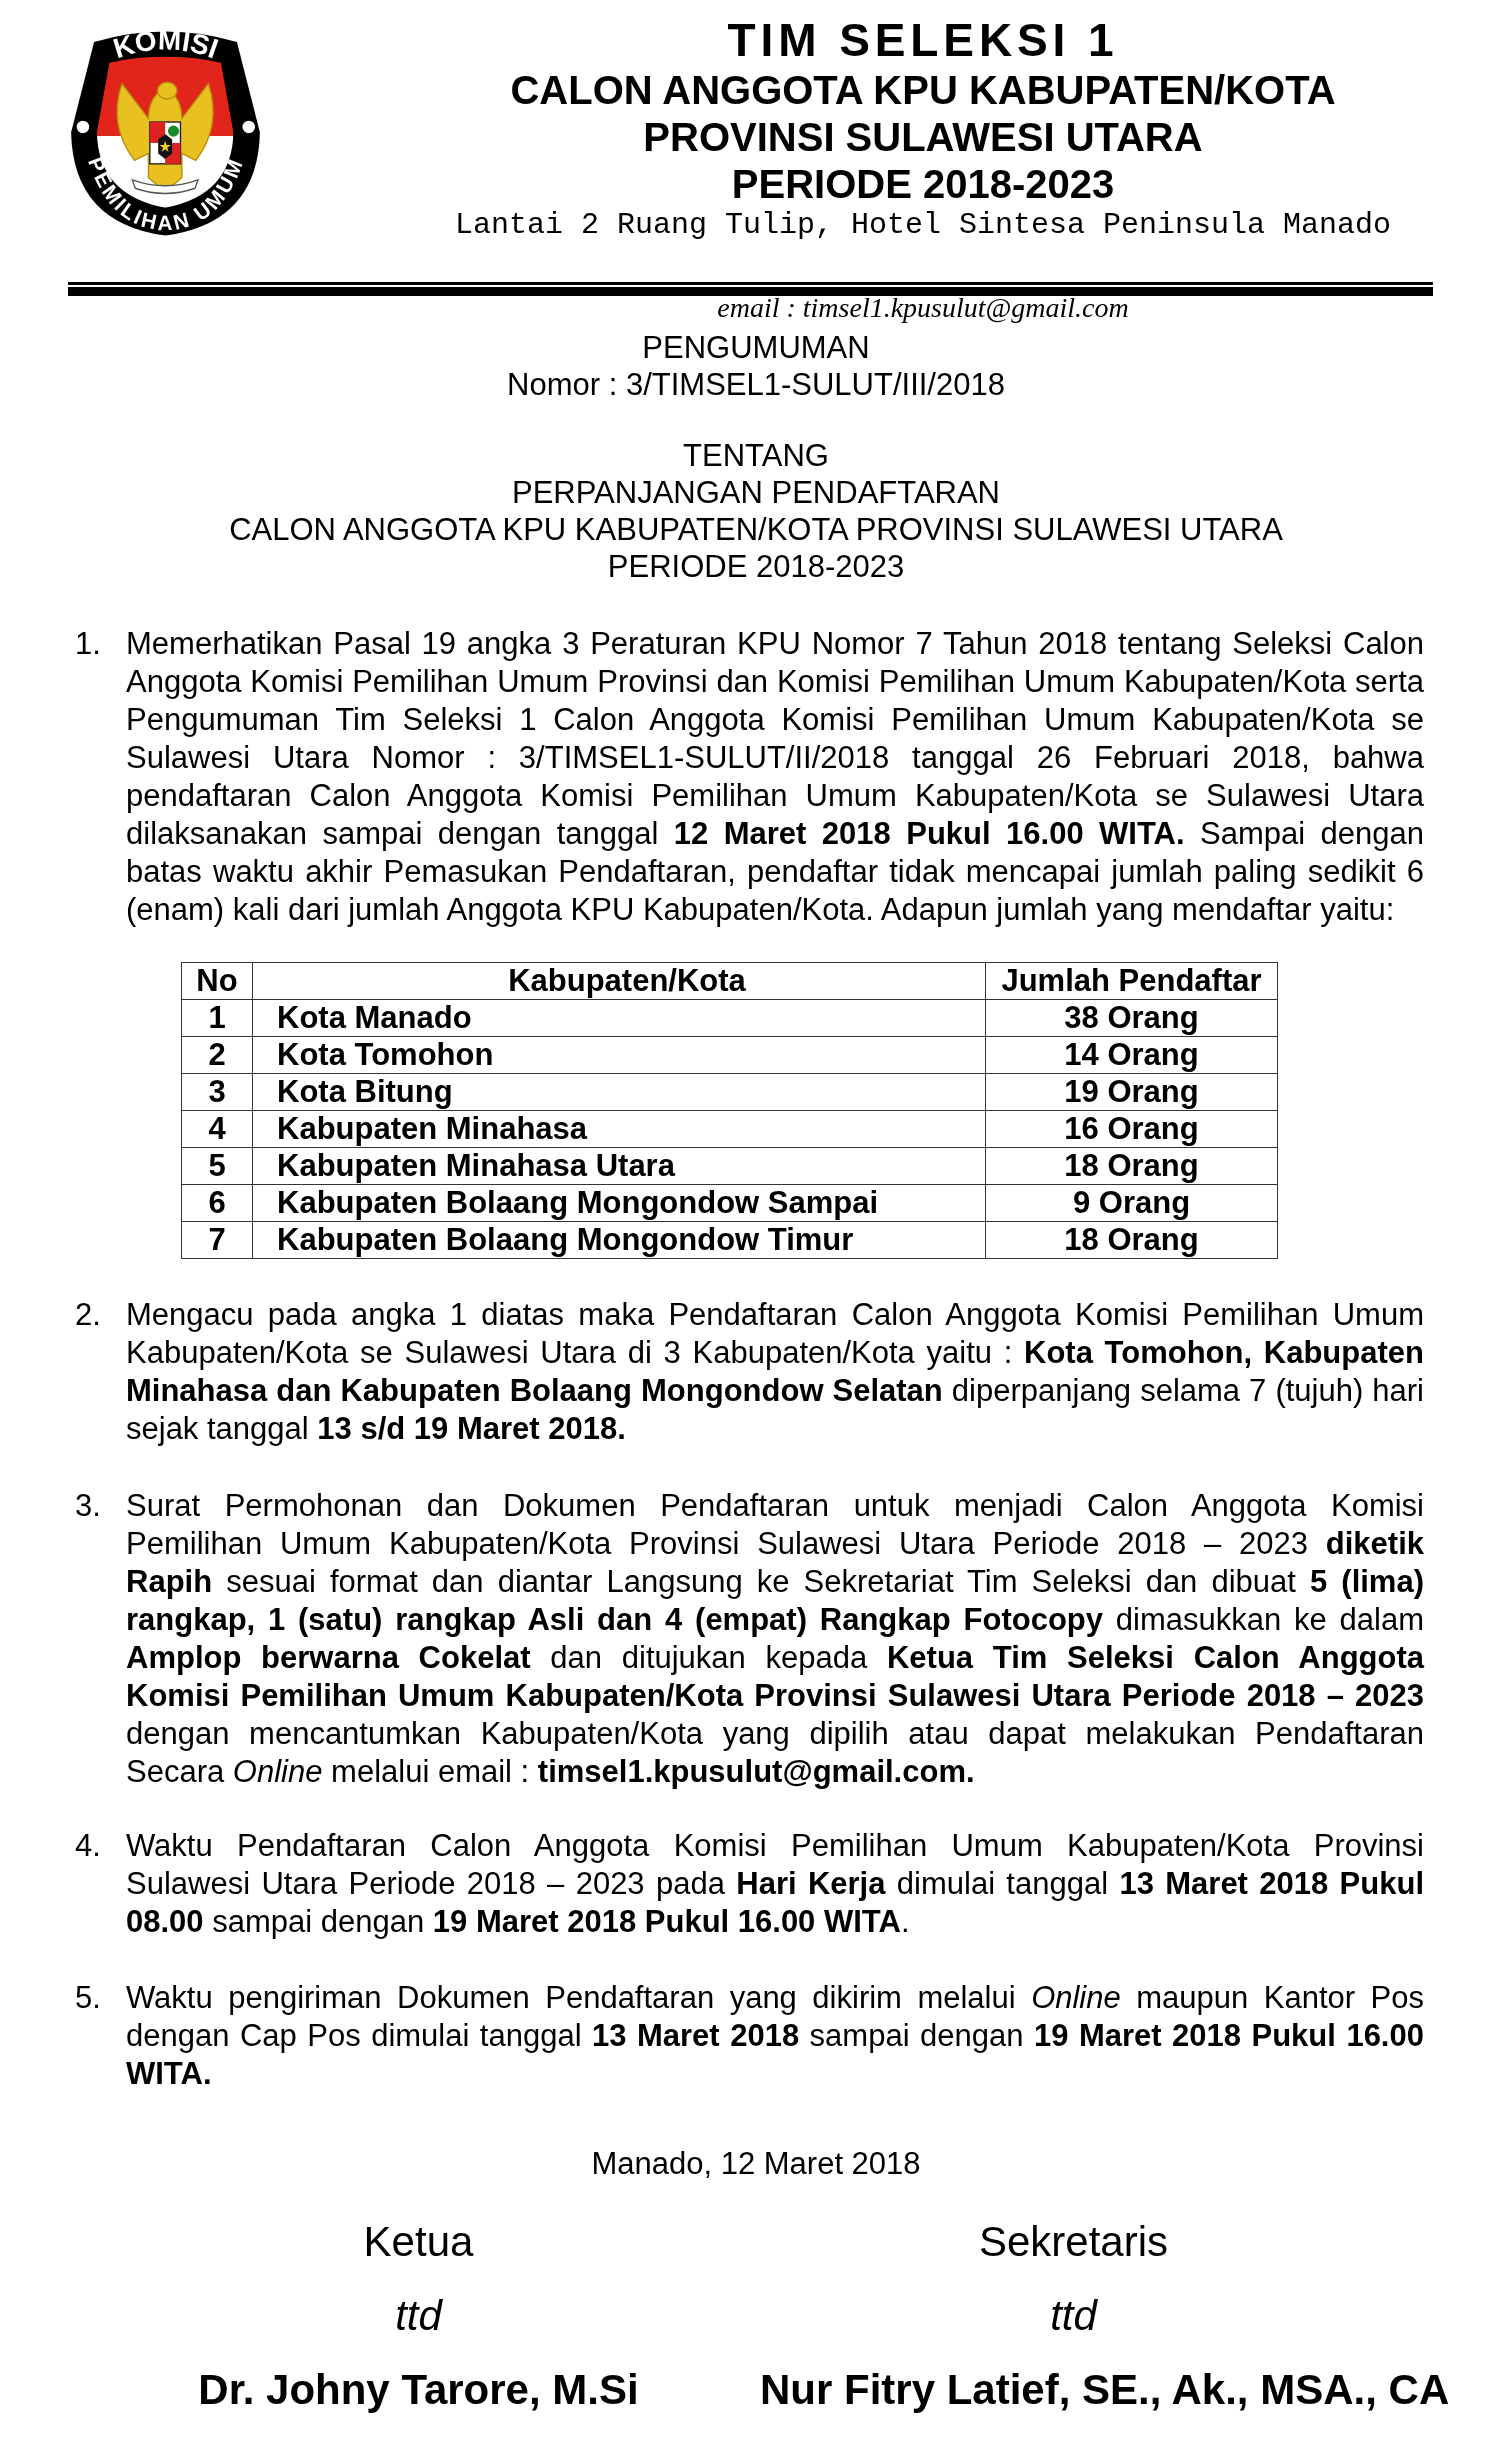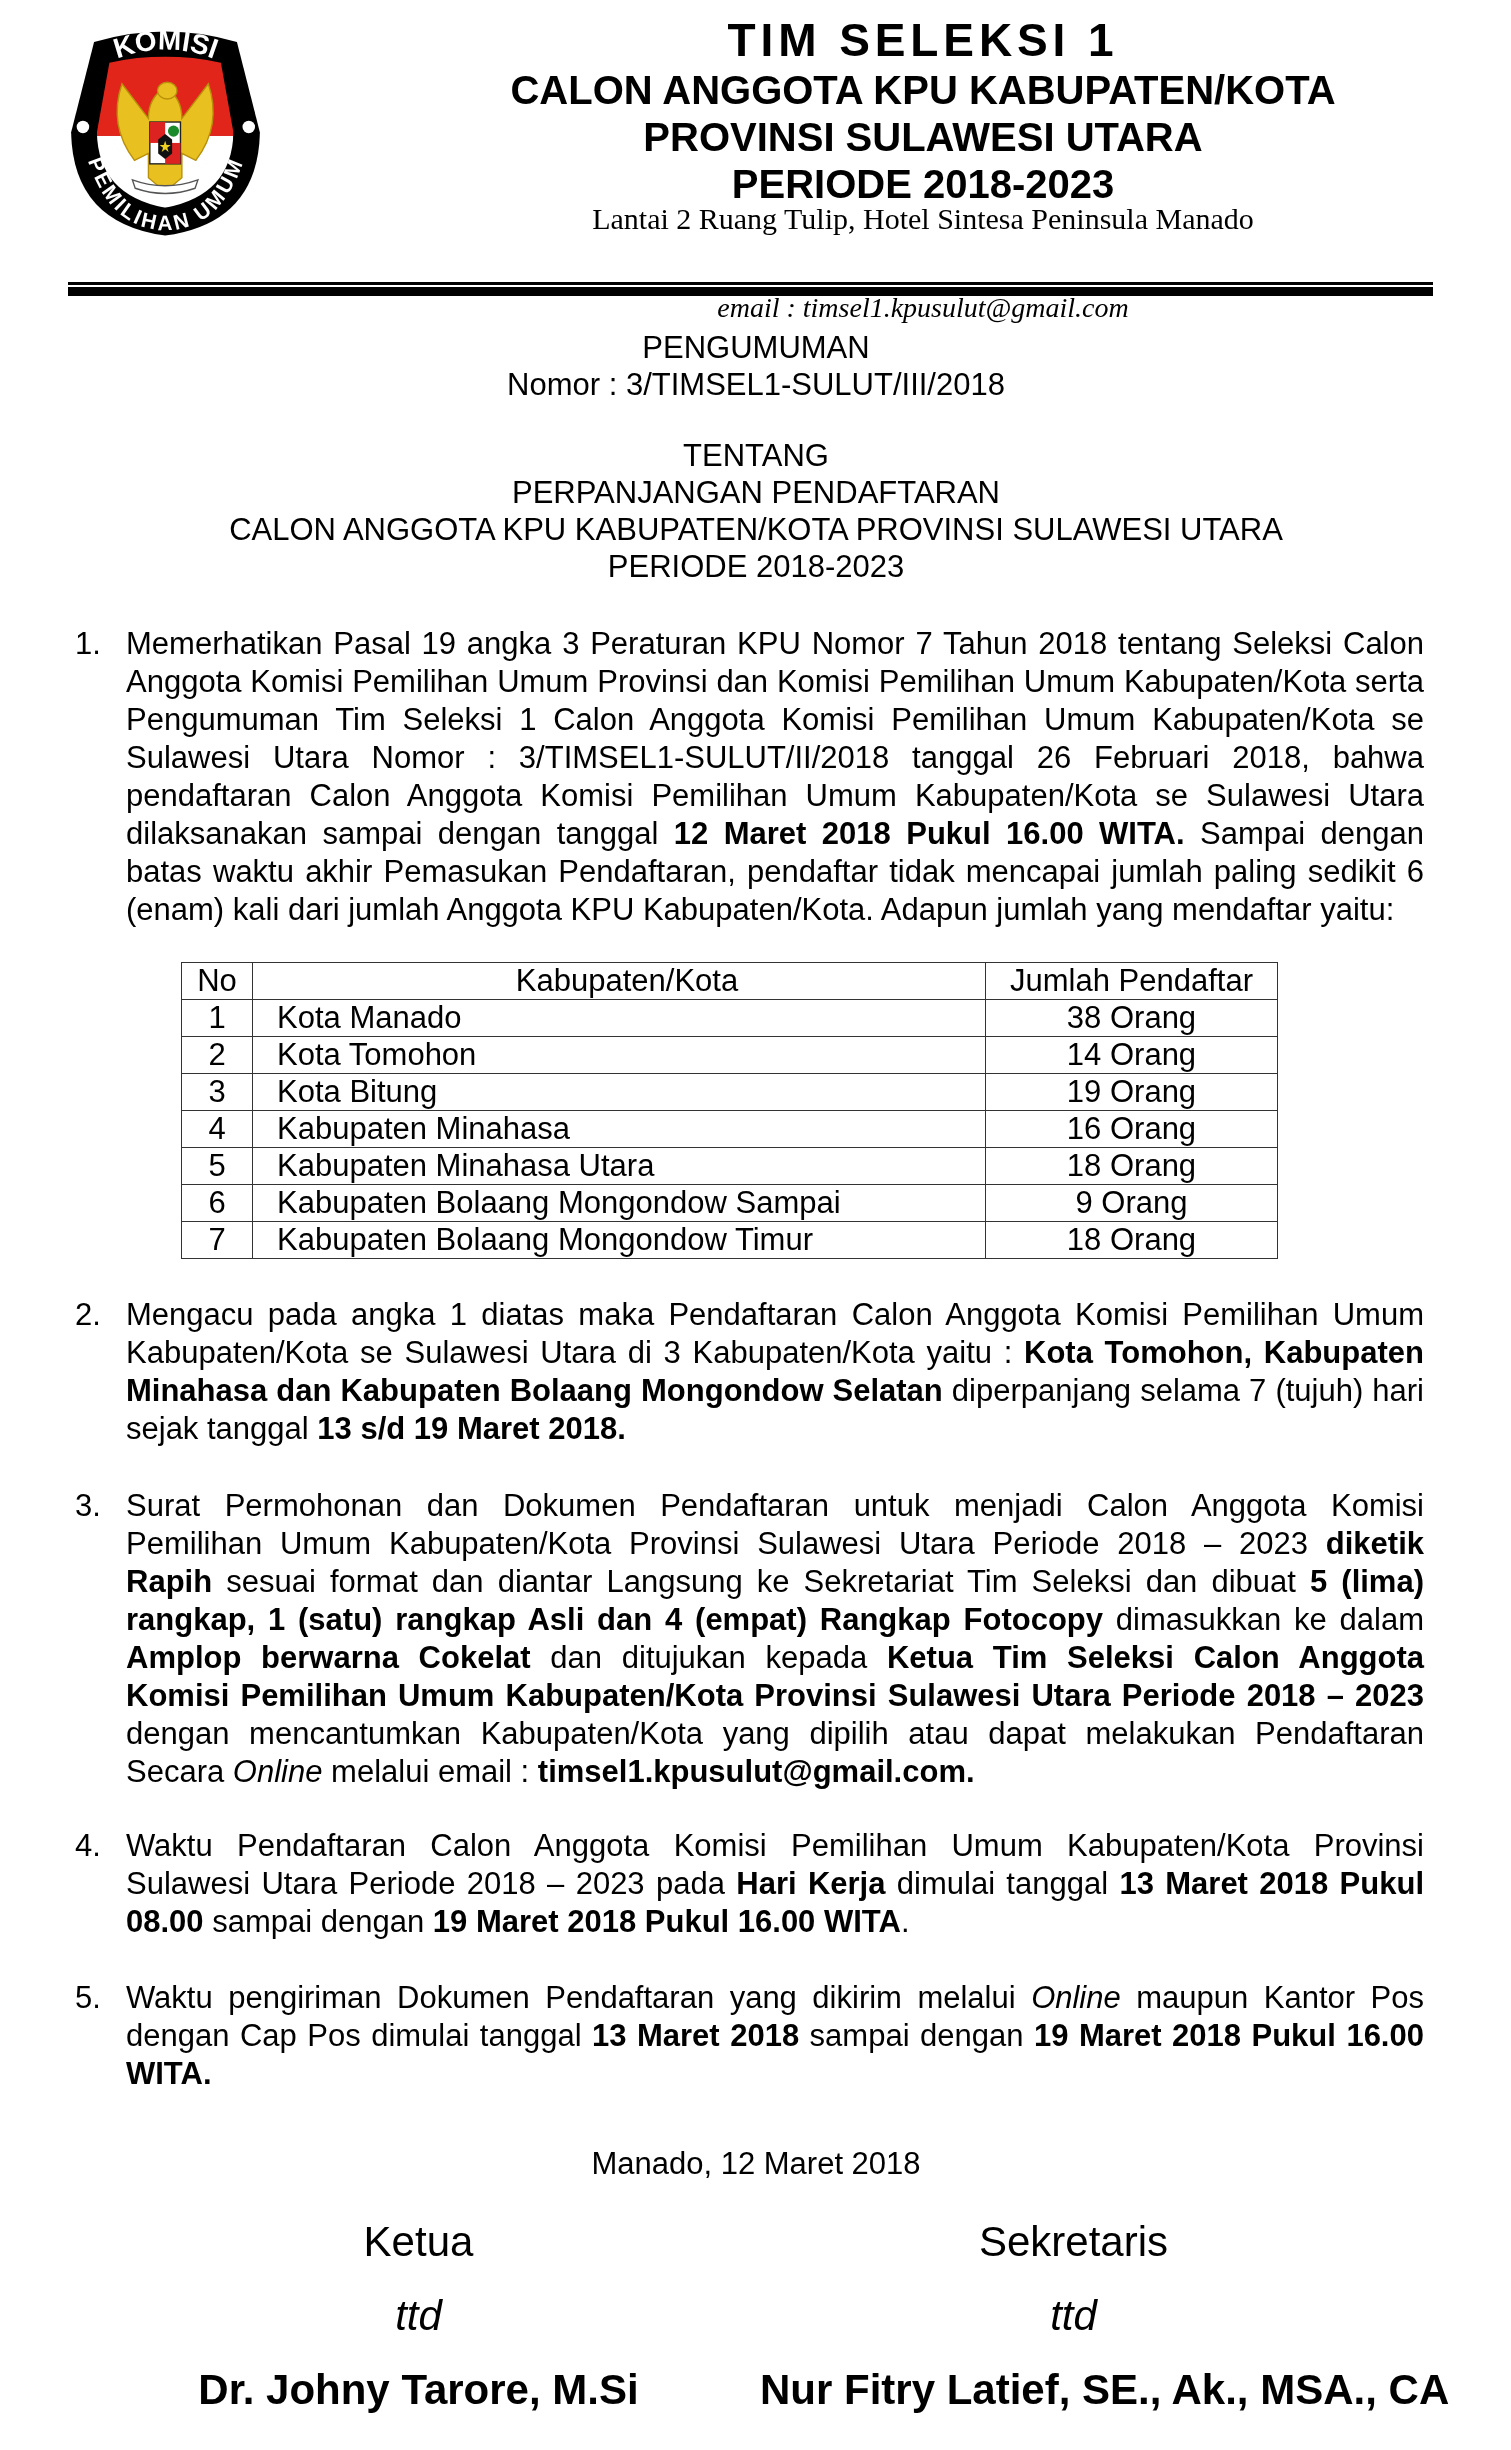--- a/index.html
+++ b/index.html
@@ -8,22 +8,22 @@
   .abs { position:absolute; }
 
   
   #logo { left:66px; top:21px; width:199px; height:216px; }
   .lh { position:absolute; left:390px; width:1066px; text-align:center; font-weight:bold;
         font-family:"Liberation Sans", sans-serif; white-space:nowrap; }
   #lh-title { top:15.3px; font-size:46px; letter-spacing:4.9px; line-height:50px; }
   #lh-l1 { top:67px; font-size:40px; line-height:46px; }
   #lh-l2 { top:114px; font-size:40px; line-height:46px; }
   #lh-l3 { top:161px; font-size:40px; line-height:46px; }
-  #lh-addr { top:200px; font-size:32px; line-height:38px; font-weight:normal;
-             font-family:Liberation Serif, serif; font-size:30px; }
+  #lh-addr { top:206px; font-size:32px; line-height:38px; font-weight:normal;
+             font-family:Liberation Mono, monospace; font-size:30px; }
   #lh-email { top:244px; font-size:28px; line-height:32px; font-weight:normal; font-style:italic;
               font-family:"Liberation Serif", serif;margin-top:48px; }
   #rule-thin { left:68px; top:282px; width:1365px; height:2.8px; background:#000; }
   #rule-thick { left:68px; top:287px; width:1365px; height:9px; background:#000; }
 
   
   .ctr { position:absolute; left:0; width:1512px; text-align:center; font-size:31px;
          line-height:38px; white-space:nowrap; }
   #t-peng { top:329px; }
   #t-nomor { top:366px; }
@@ -41,21 +41,21 @@
   #item-1 { top:625px; }
   #item-2 { top:1296px; }
   #item-3 { top:1487px; }
   #item-4 { top:1827px; }
   #item-5 { top:1979px; }
 
   
   #reg-table { position:absolute; left:181px; top:962px; border-collapse:collapse;
                font-size:31px; }
   #reg-table td, #reg-table th { border:1.7px solid #333; padding:0; height:36px;
-               line-height:36px; font-weight:normal; white-space:nowrap; }
+               line-height:36px; font-weight:bold; white-space:nowrap; }
   #reg-table .c-no { width:70px; text-align:center; }
   #reg-table .c-kab { width:708px; text-align:left; padding-left:24px; }
   #reg-table th.c-kab { text-align:center; padding-left:16px; }
   #reg-table .c-jml { width:291px; text-align:center; }
 
   
   #close-date { position:absolute; left:0; width:1512px; top:2145px; text-align:center;
                 font-size:31px; line-height:38px; }
   .sig { position:absolute; width:627px; text-align:center; font-size:42px; line-height:38px;
          white-space:nowrap; }

